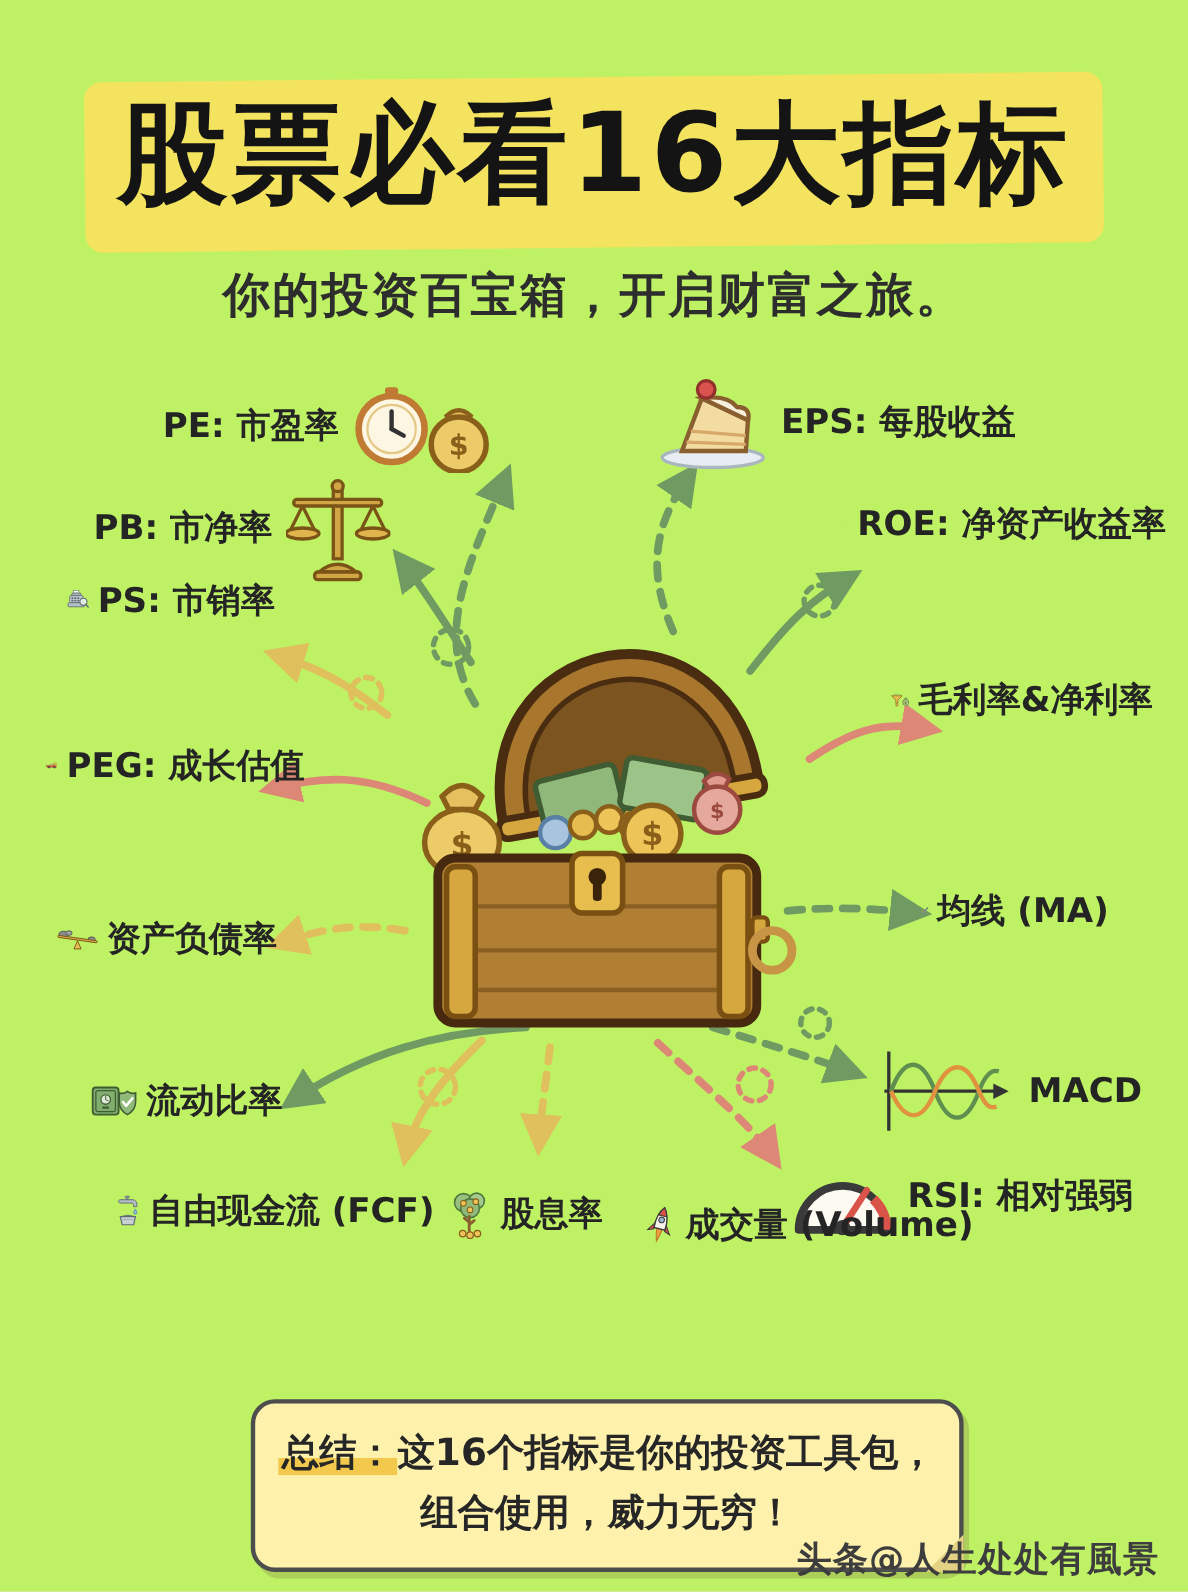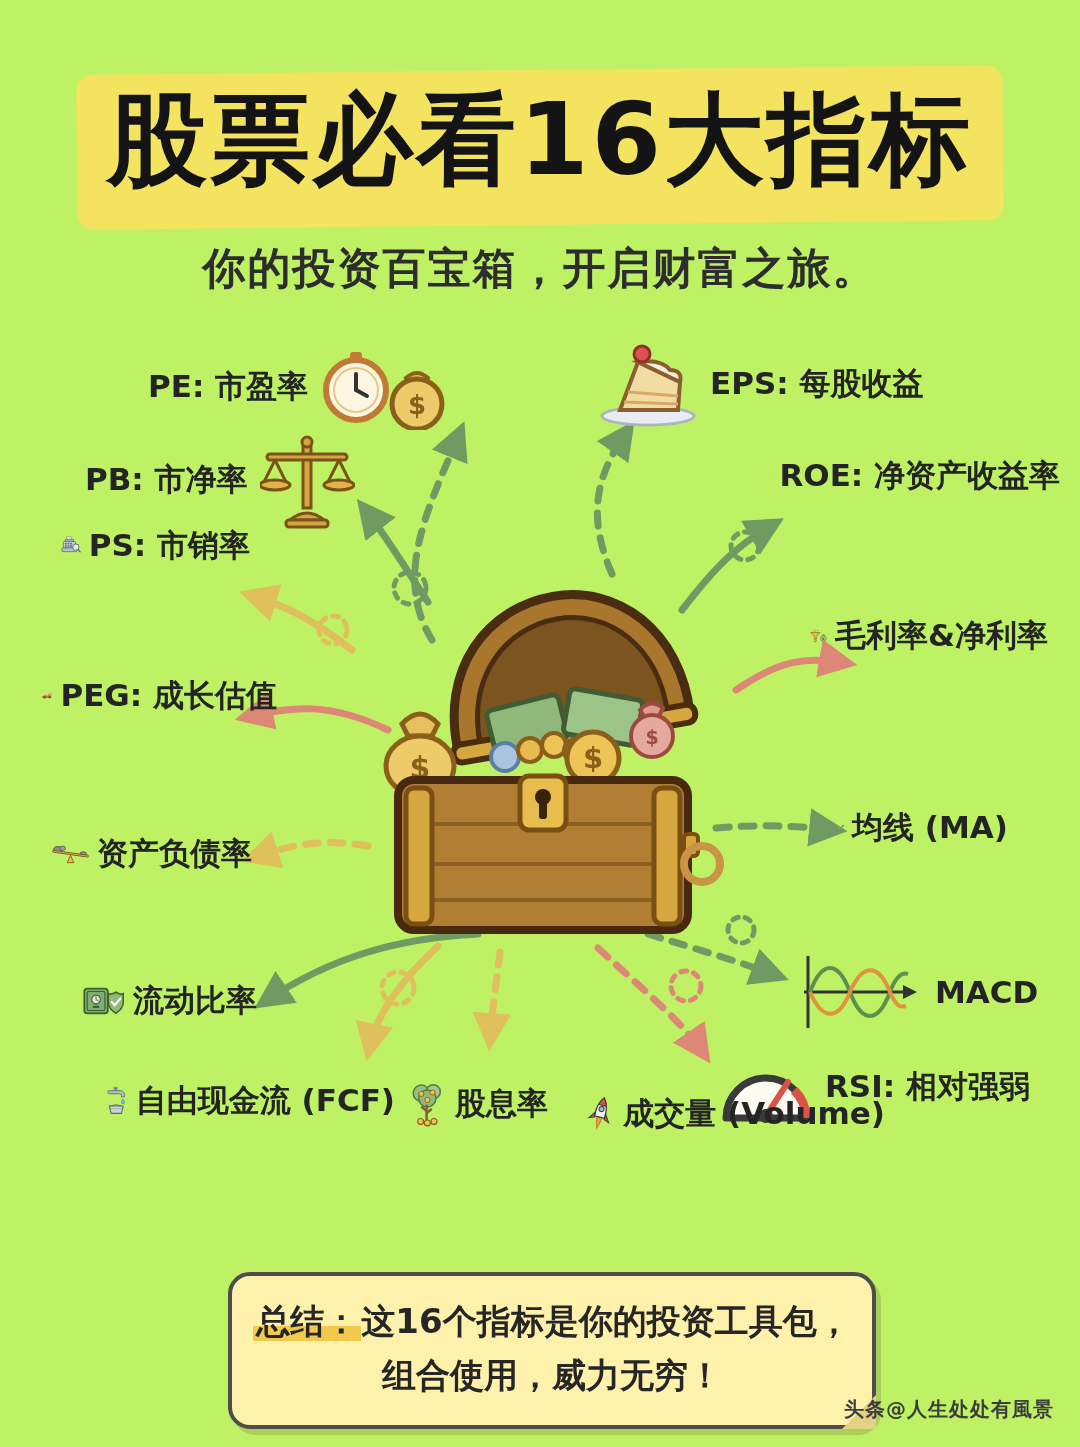--- a/index.html
+++ b/index.html
@@ -22,21 +22,21 @@
   .chest { position:absolute; left:340px; top:552px; z-index:2; }
 
   .summary { position:absolute; left:228px; top:1248px; width:648px; background:#fdf1ac;
     border:4px solid #4d4d4d; border-radius:22px; padding:18px 20px 22px; text-align:center; z-index:4;
     box-shadow:5px 6px 0 rgba(120,105,60,0.25);margin-top:24px; }
   .summary .line { font-size:34px; font-weight:800; color:#262626; line-height:1.6; white-space:nowrap; }
   .hl-underline { background:linear-gradient(transparent 62%, #f2c94c 62%); padding:0 3px; }
   .fold { position:absolute; right:-4px; bottom:-4px; width:0; height:0;
     border-left:34px solid transparent; border-bottom:34px solid #e3d184; }
 
-  .watermark { position:absolute; right:26px; top:1396px; font-size:20px; font-weight:700; color:#3d3d3d; z-index:4; letter-spacing:1px; }
+  .watermark { position:absolute; right:26px; top:1396px; font-size:32px; font-weight:700; color:#3d3d3d; z-index:4; letter-spacing:1px; }
 </style>
 </head>
 <body>
 
 <div class="canvas">
 
   <svg class="arrows" width="1080" height="1447" viewBox="0 0 1080 1447">
     <defs>
       <marker id="ah-g" viewBox="0 0 10 10" refX="7" refY="5" markerWidth="5.5" markerHeight="5.5" orient="auto-start-reverse">
         <path d="M0,0 L10,5 L0,10 z" fill="#6f9b63"></path>

